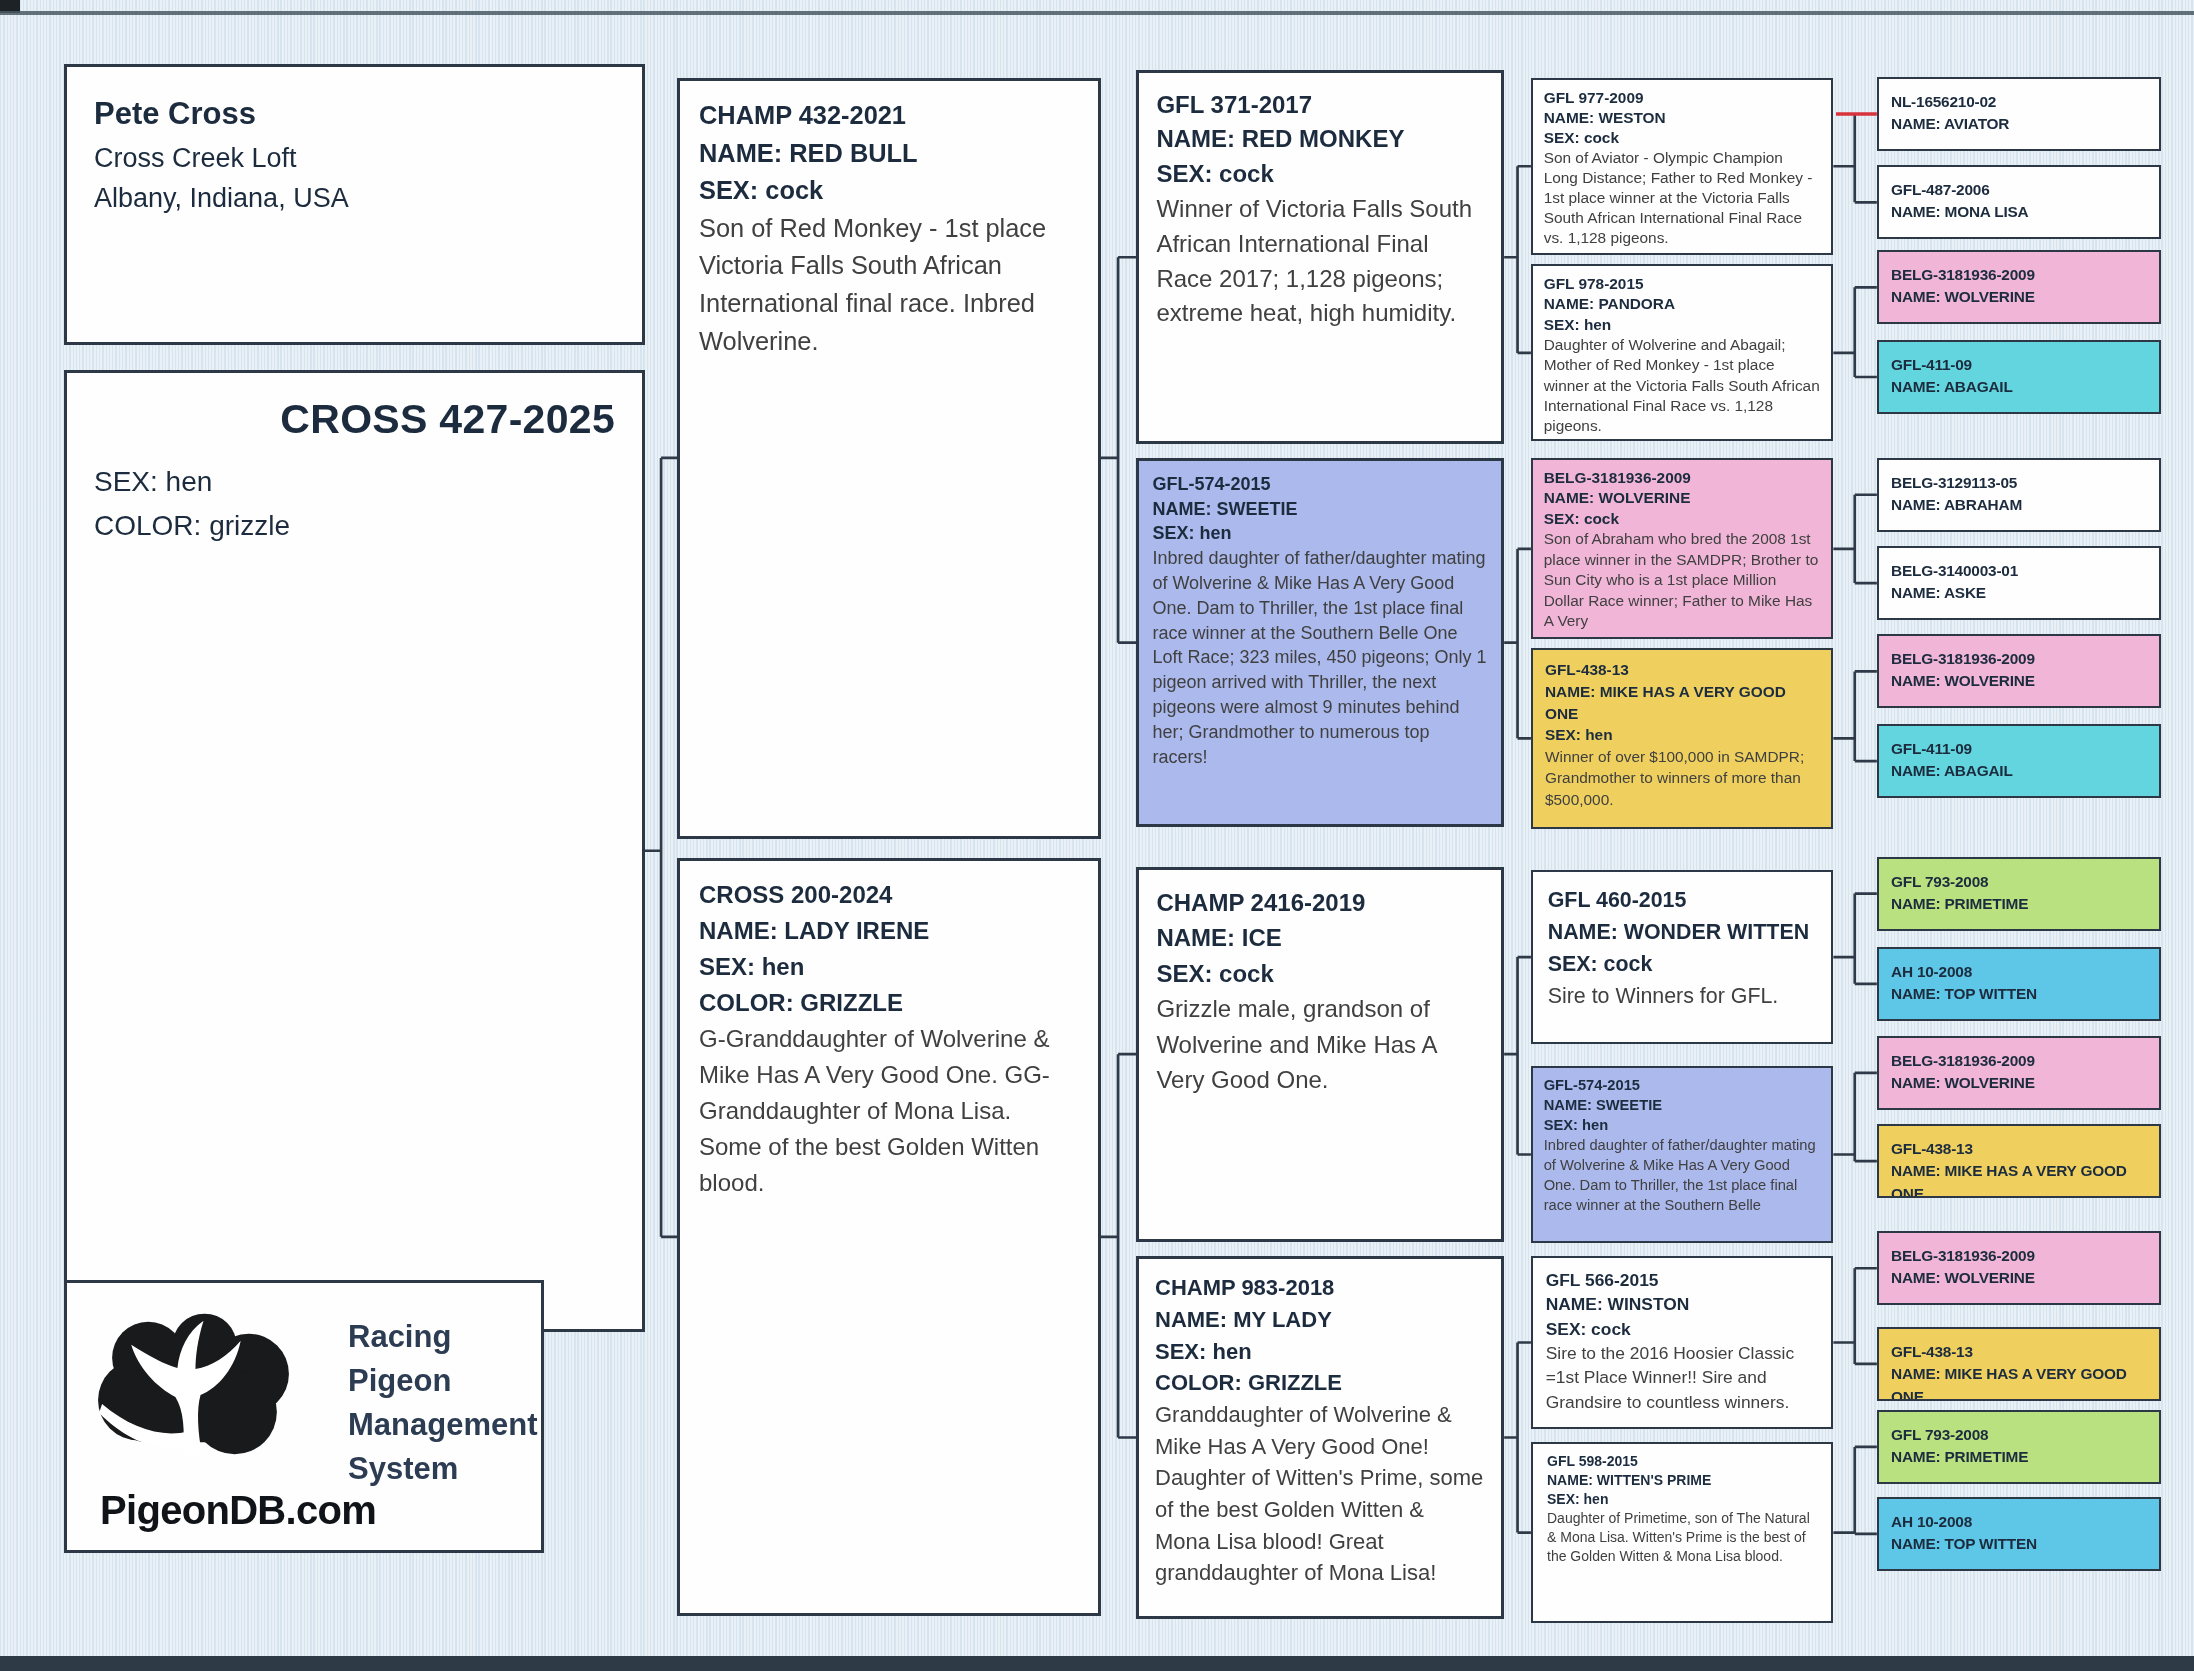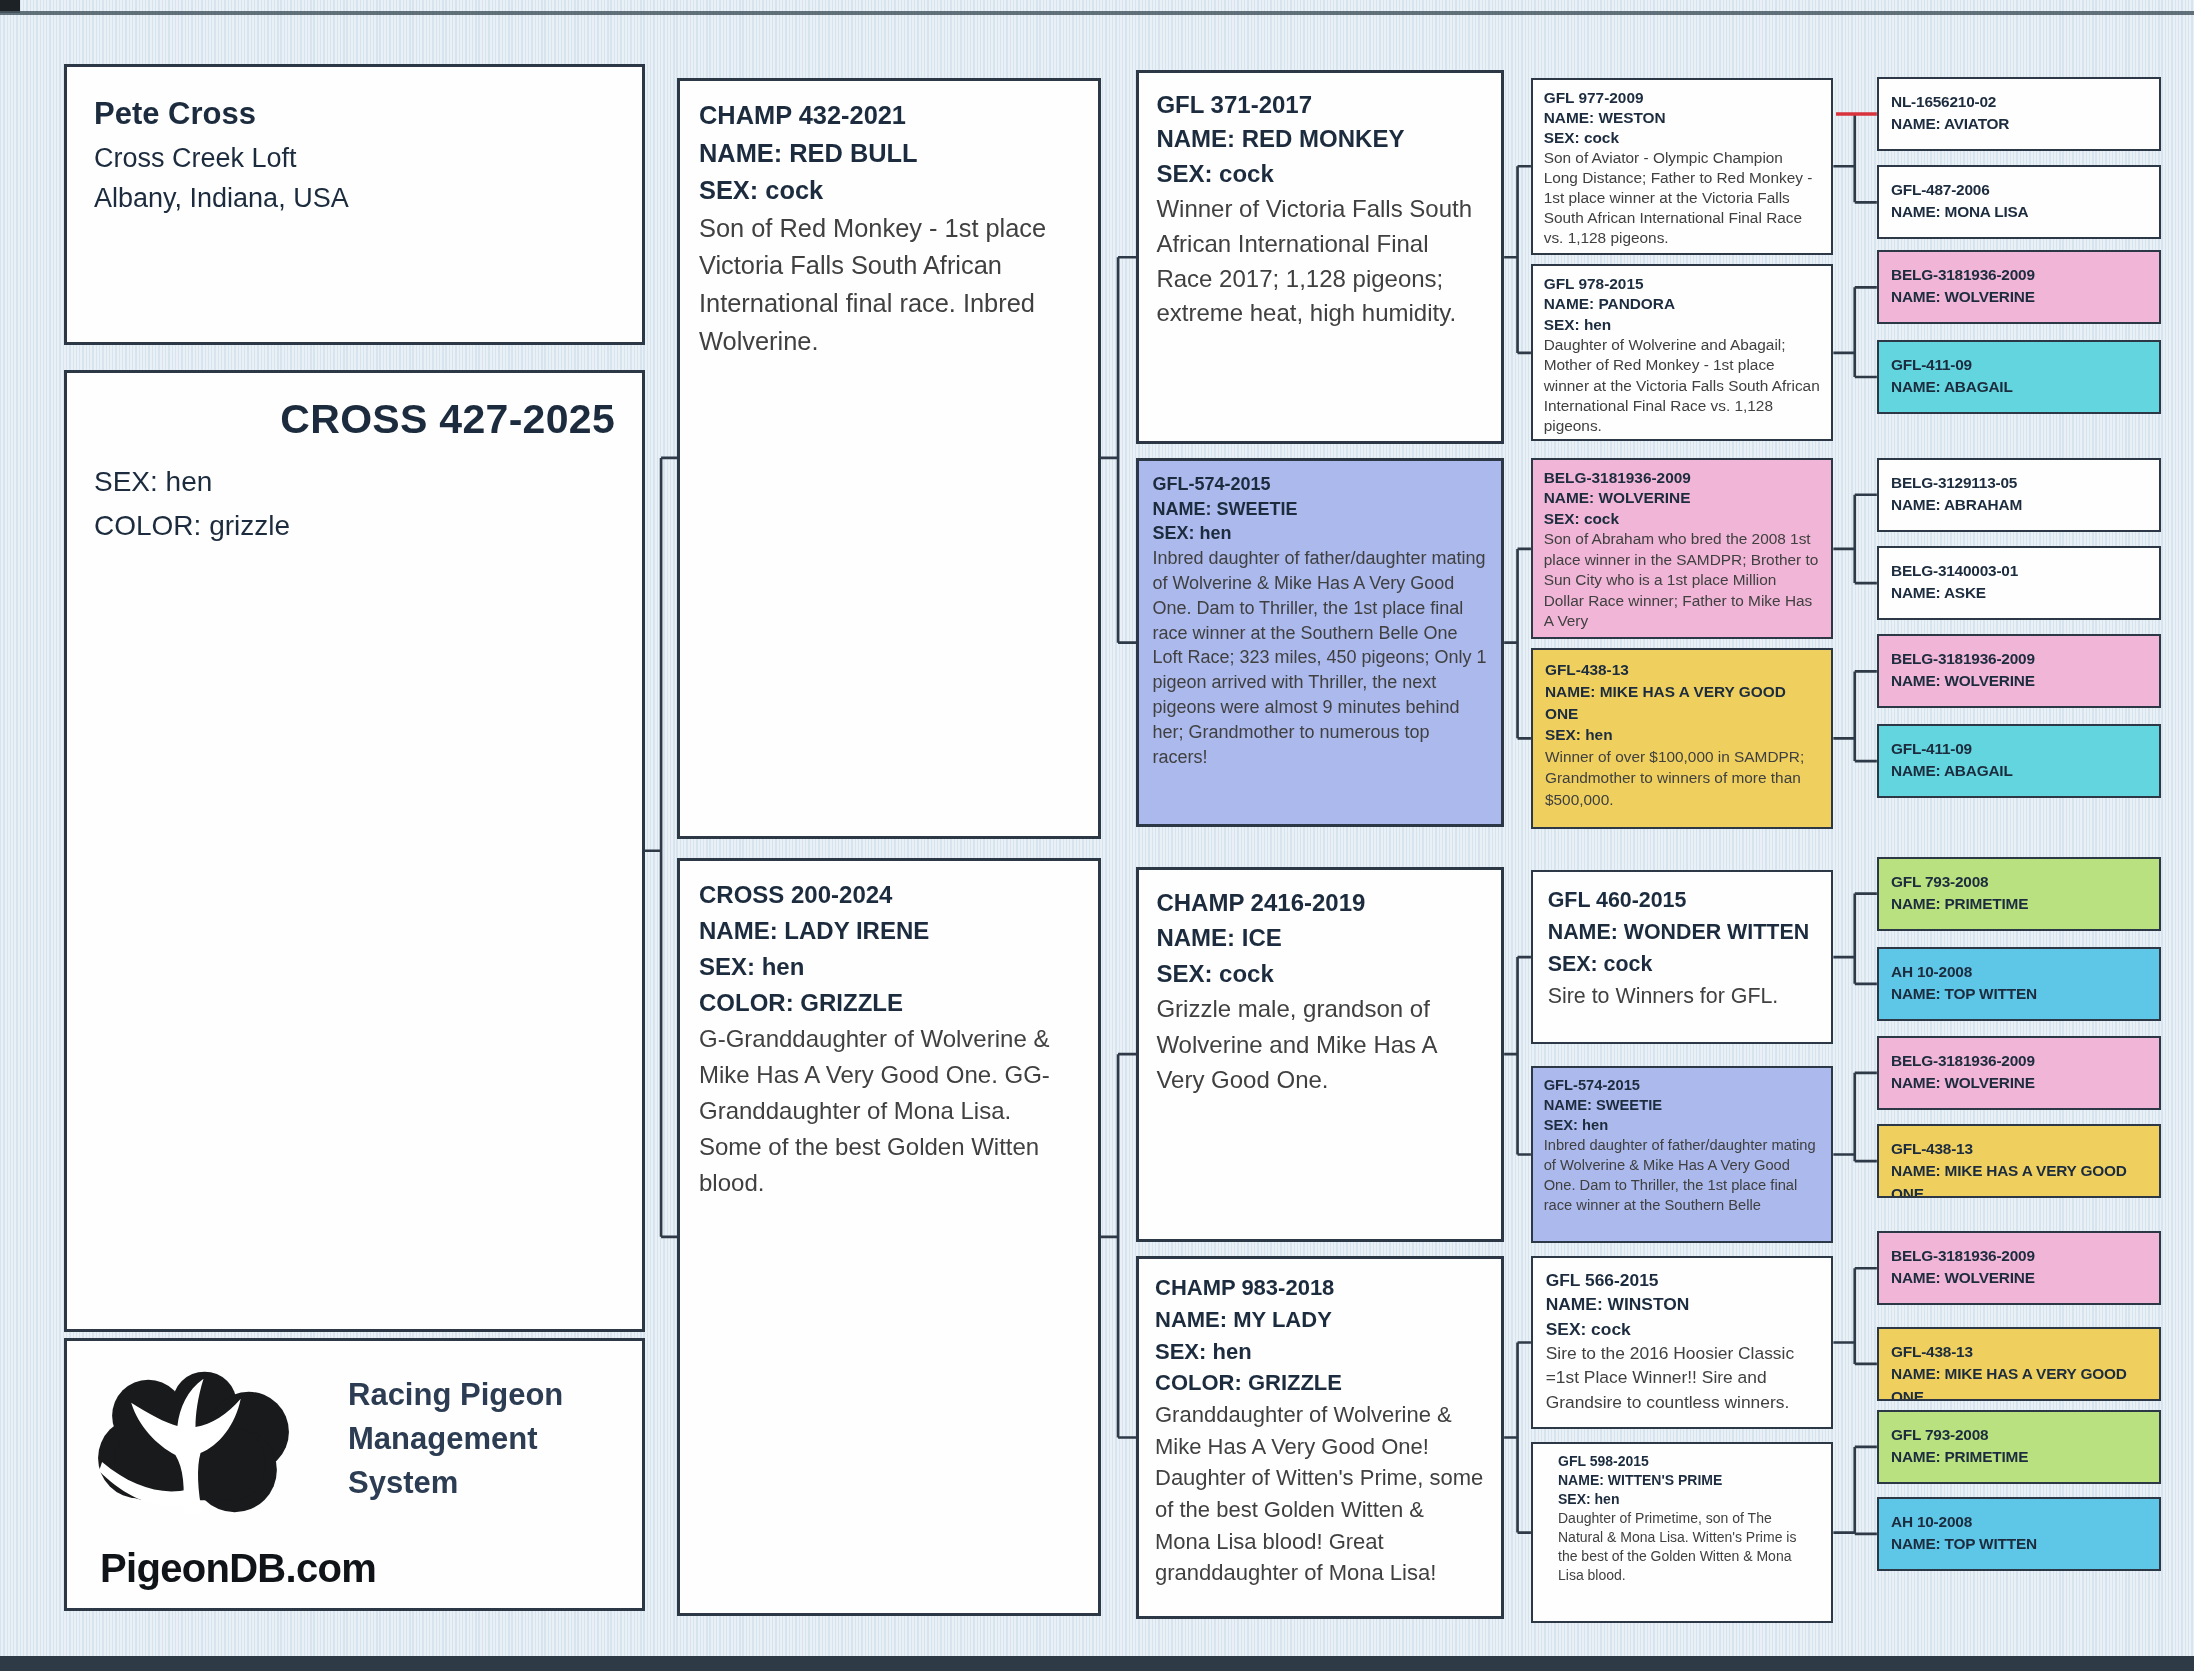--- a/index.html
+++ b/index.html
@@ -15,21 +15,21 @@
   .scan-topline{position:absolute;left:0;top:10.7px;width:100%;height:4.7px;background:#4a5a64;opacity:.85;}
   .scan-bottombar{position:absolute;left:0;top:1656px;width:100%;height:16px;background:#2e3a46;}
   #connectors{position:absolute;left:0;top:0;width:2194px;height:1672px;}
   .box{position:absolute;box-sizing:border-box;background:#fefefe;border:3.3px solid #2c3845;}
   .owner{left:64px;top:64px;width:581px;height:281px;padding:24px 27px;}
   .owner-name{font-size:31px;font-weight:700;line-height:1.5;}
   .owner-line{font-size:27px;font-weight:400;line-height:1.5;}
   .subject{left:64px;top:370px;width:581px;height:962px;padding:23px 27px;}
   .subject-band{font-size:41px;font-weight:700;margin-bottom:17.4px;letter-spacing:0.3px;text-align:right;}
   .subject-line{font-size:28px;font-weight:400;line-height:1.55;}
-  .logobox{left:64px;top:1338px;width:581px;height:273px;padding:15px;}
+  .logobox{left:64px;top:1280px;width:480px;height:273px;padding:15px;}
   .logo-art{position:absolute;left:19px;top:12px;width:221px;height:194px;}
   .logo-tagline{position:absolute;left:281px;top:32px;font-size:31px;font-weight:700;line-height:1.42;color:#2c3c52;}
   .logo-brand{position:absolute;left:33px;bottom:17.4px;font-size:40px;font-weight:700;color:#101418;letter-spacing:-0.7px;}
   .pbox{position:absolute;box-sizing:border-box;overflow:hidden;border:2.7px solid #2c3845;color:#1c2c3e;}
   .hline{font-weight:700;}
   .desc{font-weight:400;color:#404040;}
 </style>
 </head>
 <body>
 
@@ -164,21 +164,21 @@
         <div class="hline">NAME: SWEETIE</div>
         <div class="hline">SEX: hen</div>
         <div class="desc">Inbred daughter of father/daughter mating of Wolverine &amp; Mike Has A Very Good One. Dam to Thriller, the 1st place final race winner at the Southern Belle</div>
       </div>
       <div class="pbox" style="left: 1531px; top: 1256px; width: 302px; height: 173px; font-size: 17.4px; line-height: 1.4; padding: 10px 12.7px; border-width: 2.7px; background: rgb(254, 254, 254);">
         <div class="hline">GFL 566-2015</div>
         <div class="hline">NAME: WINSTON</div>
         <div class="hline">SEX: cock</div>
         <div class="desc">Sire to the 2016 Hoosier Classic =1st Place Winner!! Sire and Grandsire to countless winners.</div>
       </div>
-      <div class="pbox" style="left: 1531px; top: 1442px; width: 302px; height: 181px; font-size: 14px; line-height: 1.36; padding: 8px 25px; border-width: 2.7px; background: rgb(254, 254, 254);">
+      <div class="pbox" style="left: 1531px; top: 1442px; width: 302px; height: 181px; font-size: 14px; line-height: 1.36; padding: 8px 14px; border-width: 2.7px; background: rgb(254, 254, 254);">
         <div class="hline">GFL 598-2015</div>
         <div class="hline">NAME: WITTEN'S PRIME</div>
         <div class="hline">SEX: hen</div>
         <div class="desc">Daughter of Primetime, son of The Natural &amp; Mona Lisa. Witten's Prime is the best of the Golden Witten &amp; Mona Lisa blood.</div>
       </div>
       <div class="pbox" style="left: 1877px; top: 77px; width: 284px; height: 74px; font-size: 15.4px; line-height: 1.45; padding: 12px 12px 9.4px; border-width: 2.7px; background: rgb(254, 254, 254); letter-spacing: -0.2px;">
         <div class="hline">NL-1656210-02</div>
         <div class="hline">NAME: AVIATOR</div>
       </div>
       <div class="pbox" style="left: 1877px; top: 165px; width: 284px; height: 74px; font-size: 15.4px; line-height: 1.45; padding: 12px 12px 9.4px; border-width: 2.7px; background: rgb(254, 254, 254); letter-spacing: -0.2px;">

